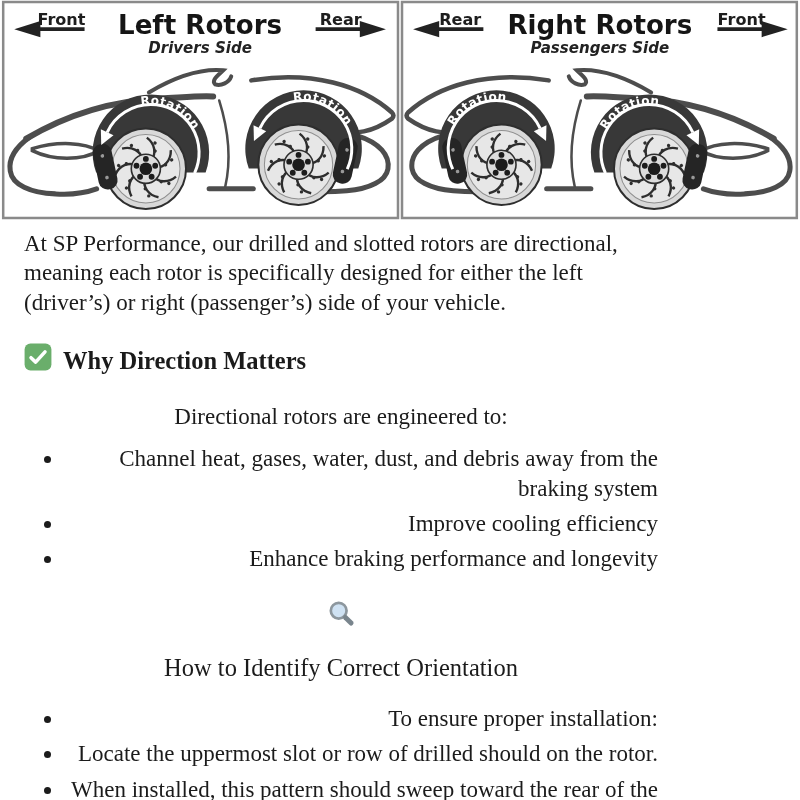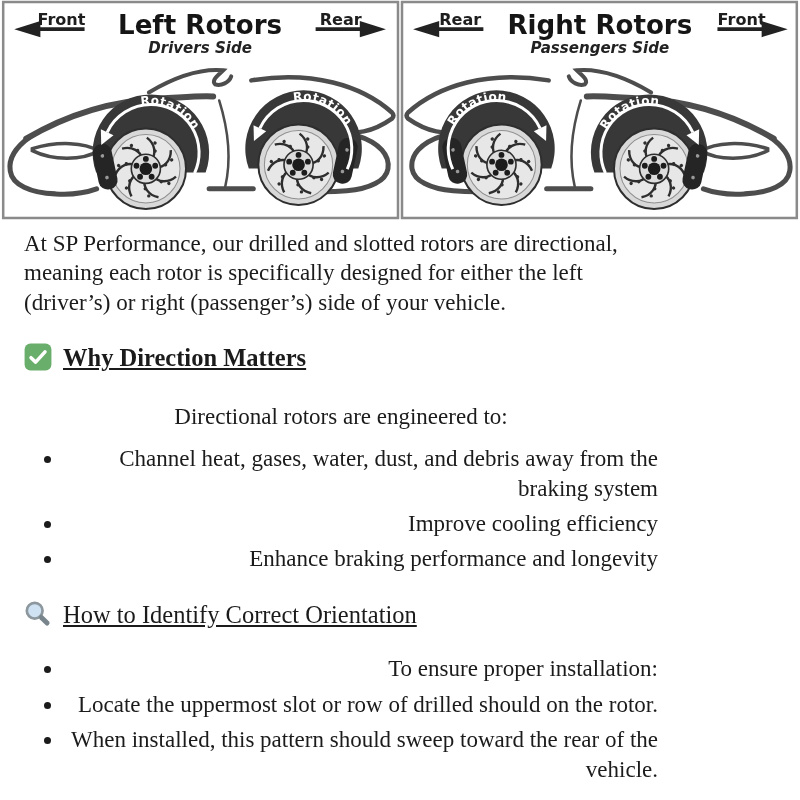--- a/index.html
+++ b/index.html
@@ -13,23 +13,23 @@
   .lbl{font:700 16px "DejaVu Sans", sans-serif;fill:#1e1e1e;}
   .title{font:700 26px "DejaVu Sans", sans-serif;fill:#151515;}
   .subtitle{font:italic 700 15px "DejaVu Sans", sans-serif;fill:#222;}
   .rot-text{font:700 12px "DejaVu Sans", sans-serif;fill:#ffffff;letter-spacing:.5px;}
   .sketch{fill:none;stroke:#4d4d4d;stroke-linecap:round;}
 
   
   .content{box-sizing:border-box;width:700px;padding:9px 42px 18px 24px;
            font-size:23px;line-height:1.28;}
   .intro{margin:0;}
-  .sec{display:flex;align-items:flex-start;gap:11px;margin:26px 0 0;
-       font-size:24.5px;font-weight:700;line-height:1.2;text-decoration:underline;}
-  .sec.light{font-weight:400;gap:12px;}
+  .sec{display:flex;align-items:center;gap:11px;margin:26px 0 0;
+       font-size:24.5px;font-weight:700;line-height:1.2;}
+  .sec.light{font-weight:400;gap:20px;flex-direction:column;}
   .emoji{flex:0 0 auto;display:inline-block;}
   .lead{margin:24px 0 0;text-align:center;}
   ul{margin:13px 0 0;padding-left:40px;text-align:right;}
   ul.second{margin-top:21px;}
   li{margin:0 0 6px;}
   li:last-child{margin-bottom:0;}
 </style>
 </head>
 <body>
 

